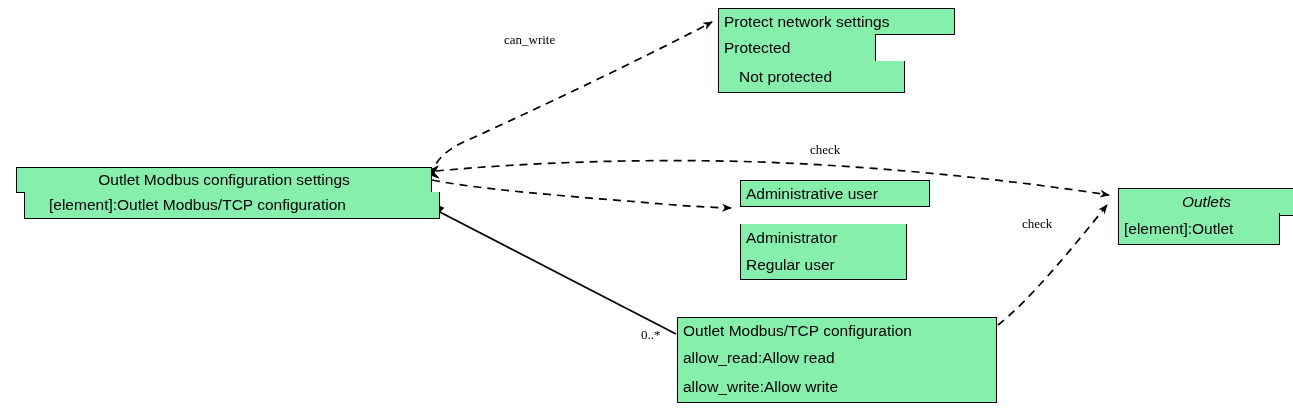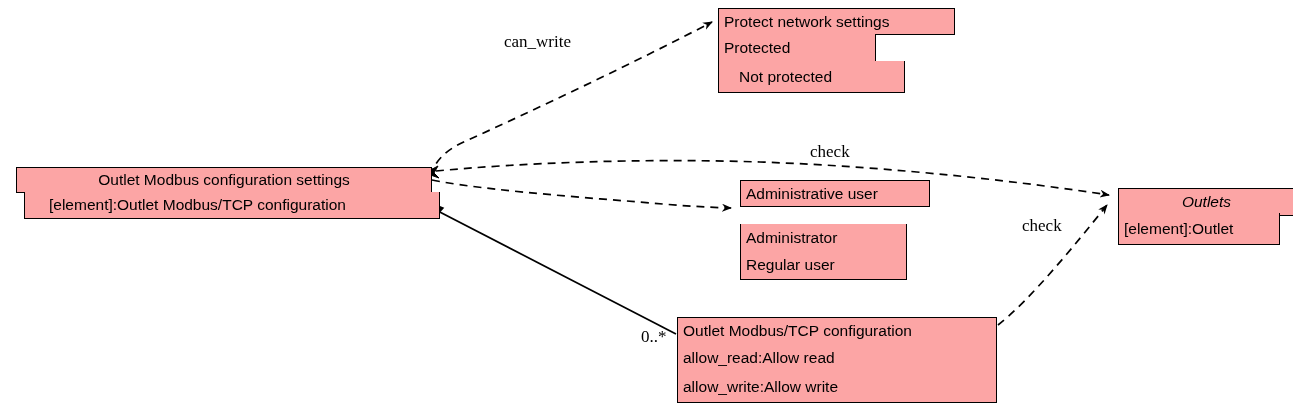--- a/index.html
+++ b/index.html
@@ -9,37 +9,37 @@
     background:#ffffff;
     font-family:"Liberation Sans", sans-serif;
     overflow:hidden;
   }
   
   .node{position:absolute;}
   .row{
     position:absolute;
     box-sizing:border-box;
     border:1.6px solid #000000;
-    background:#fca5a5;
+    background:#86efac;
     color:#000000;
     font-size:15.5px;
     line-height:1;
     display:flex;
     align-items:center;
     white-space:nowrap;
     padding:0 5px;
   }
   .row.center{justify-content:center;}
   .row.left{justify-content:flex-start;}
   .row.stack{border-top-width:0;}
   
   .elabel{
     position:absolute;
     font-family:"Liberation Serif", serif;
-    font-size:17px;
+    font-size:13px;
     color:#000000;
     white-space:nowrap;
     line-height:1;
   }
   svg.edges{position:absolute;left:0;top:0;width:1293px;height:412px;overflow:visible;}
 </style>
 </head>
 <body>
 
 <div id="canvas">

